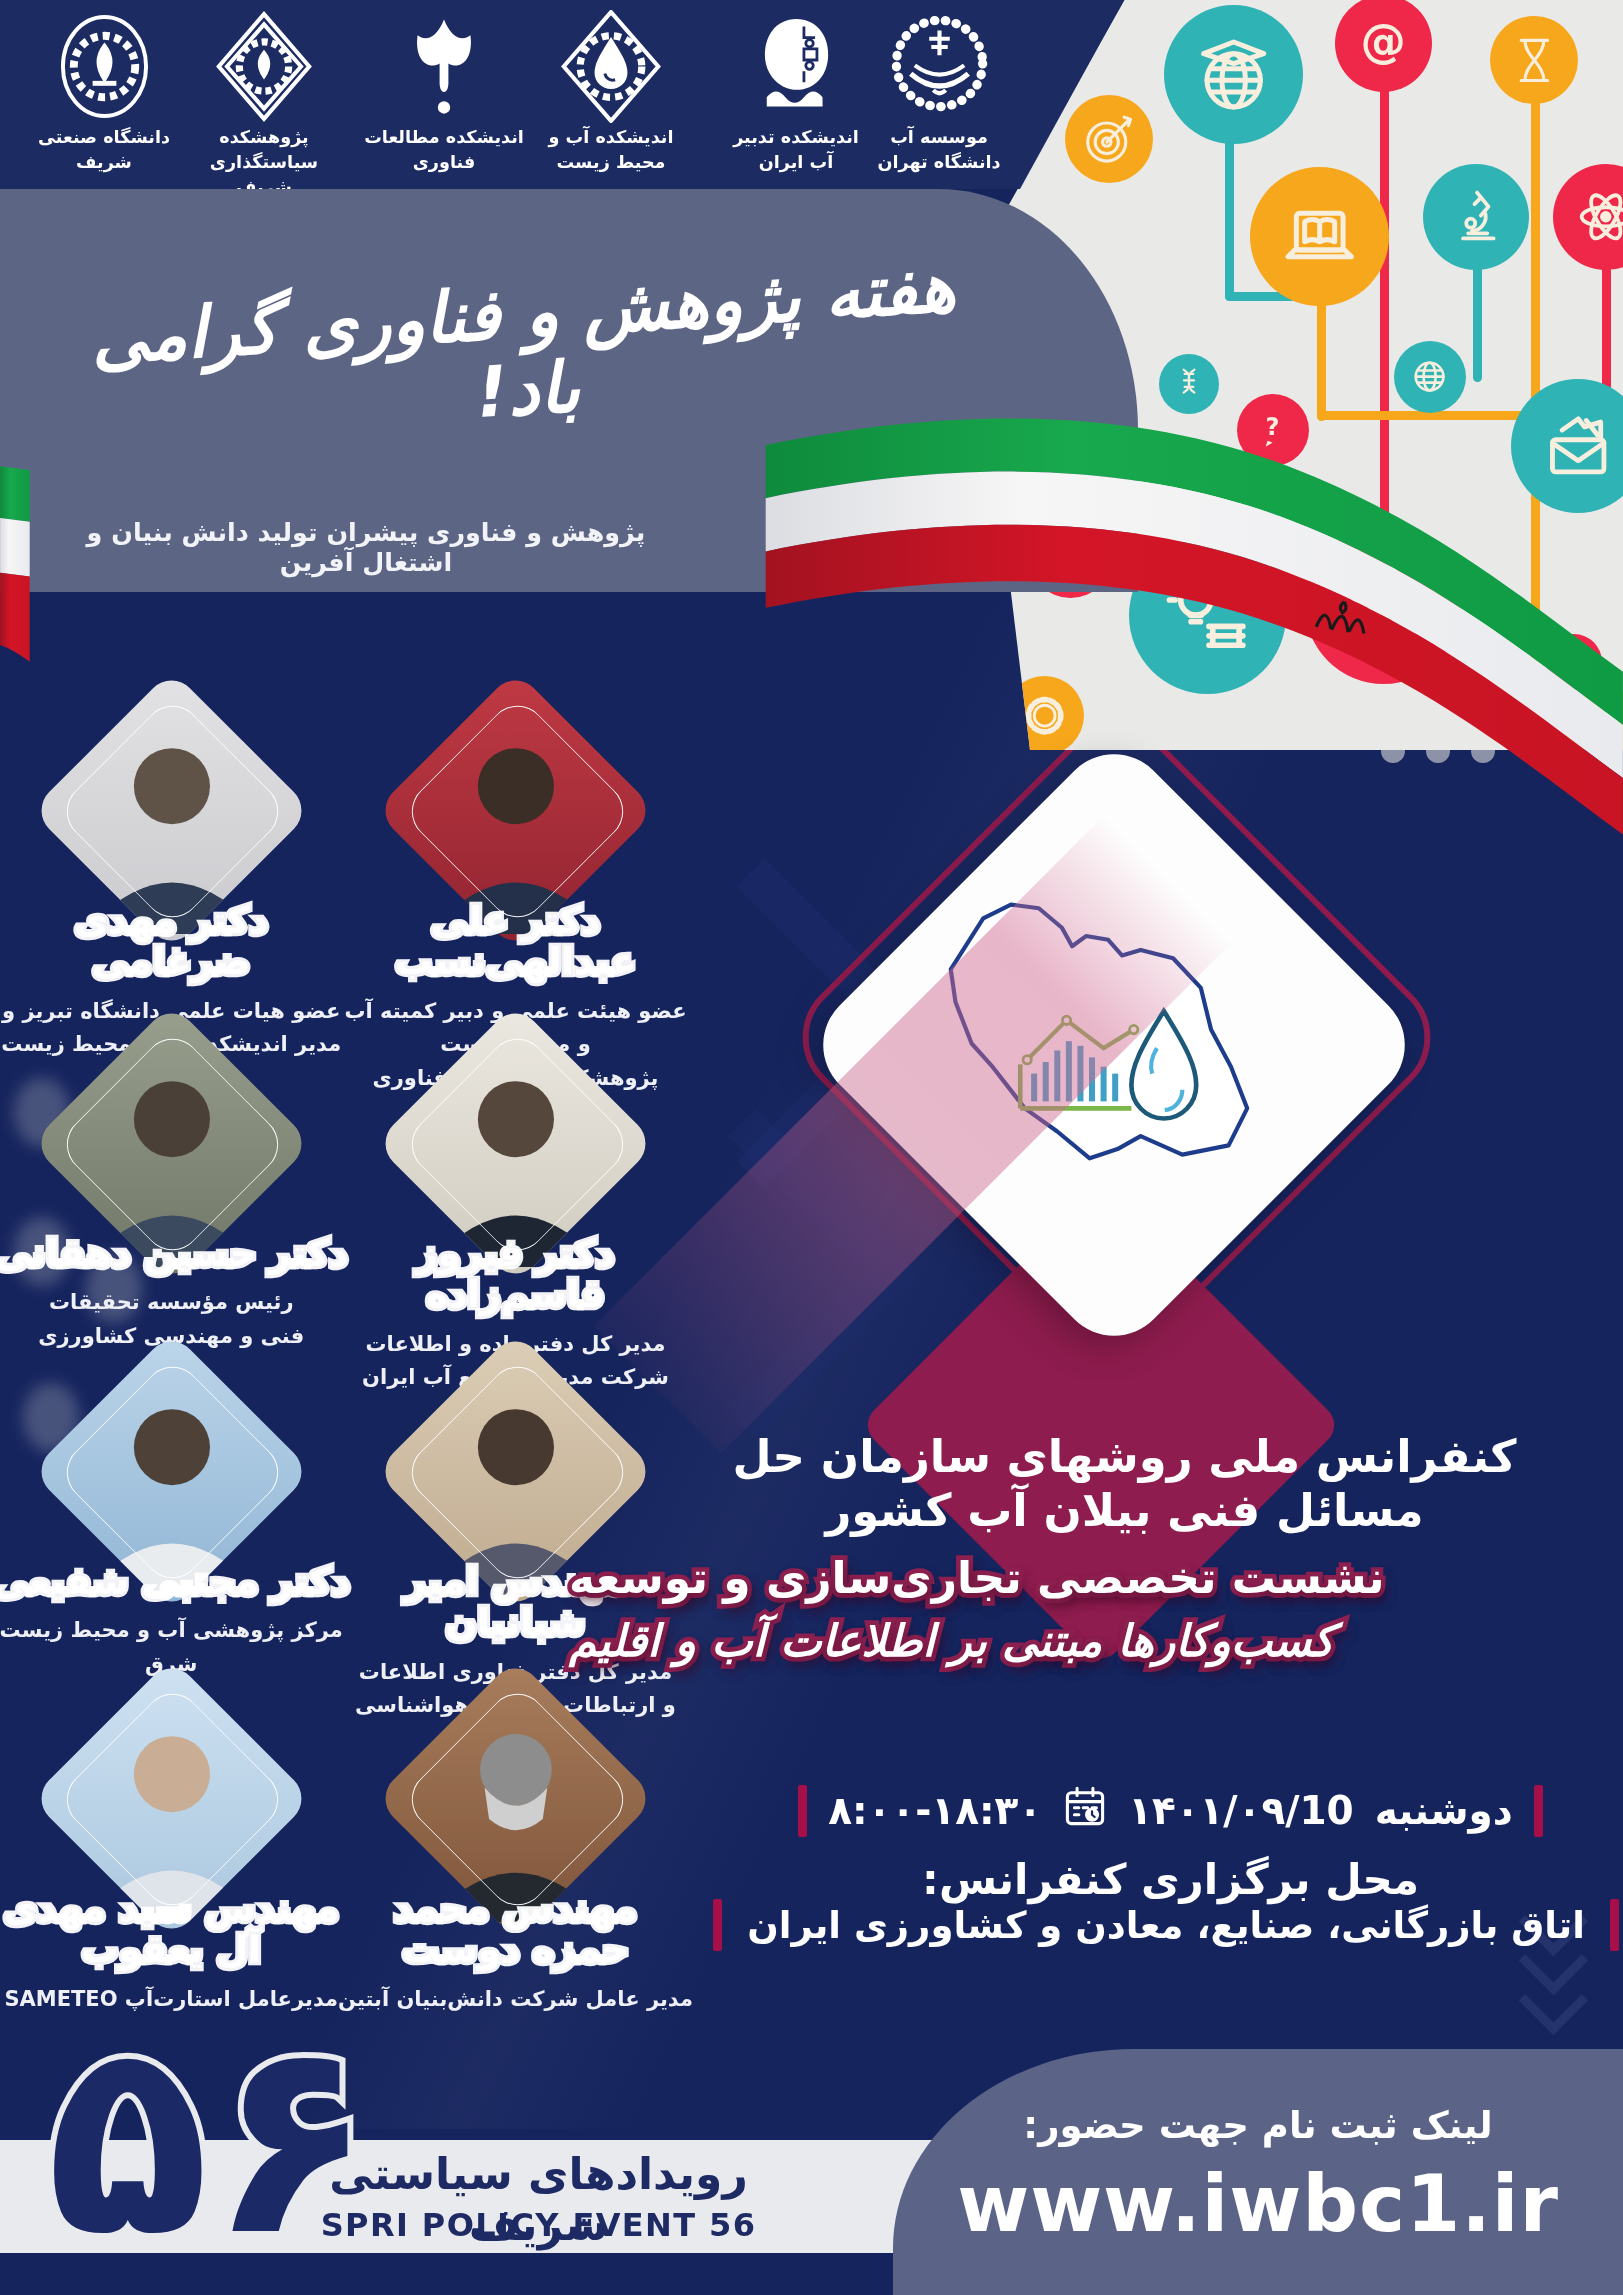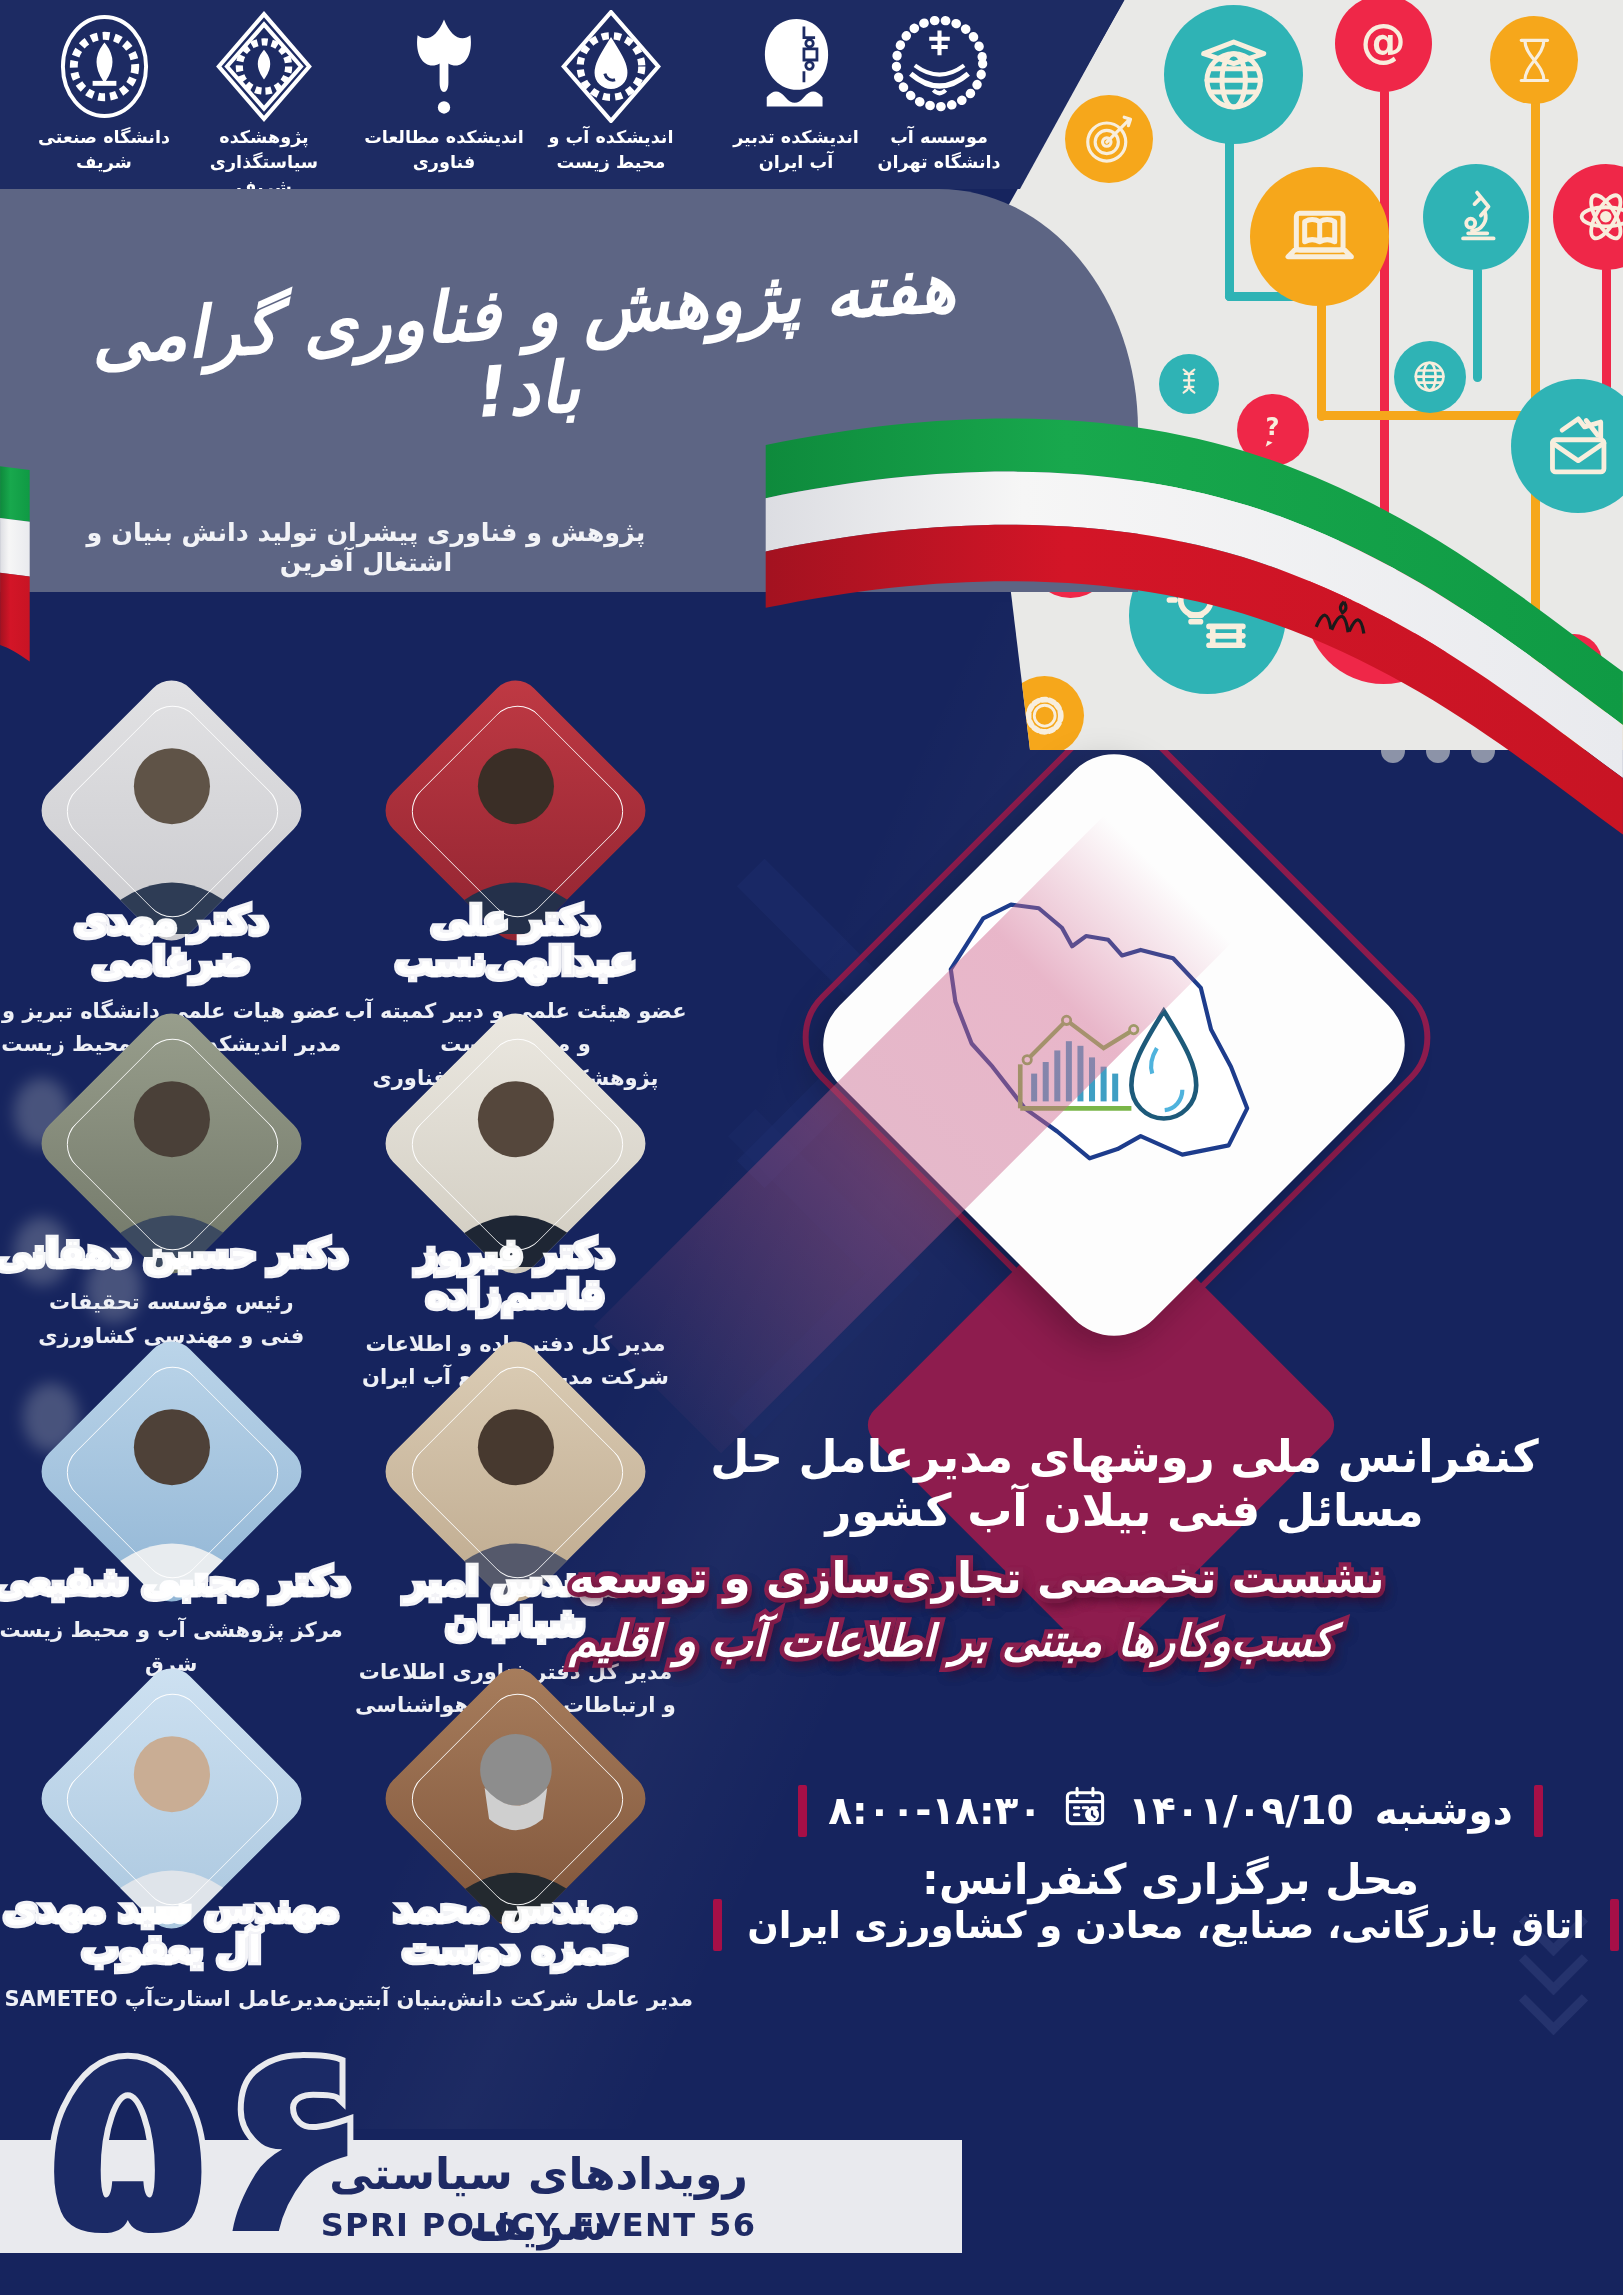--- a/index.html
+++ b/index.html
@@ -549,21 +549,21 @@
       <div class="brk brkL"></div>
       <div class="brk brkR"></div>
     </div>
     <div class="spname stk pre" data-text="مهندس محمد
 حمزه دوست">مهندس محمد
 حمزه دوست</div>
     <div class="sprole pre">مدیر عامل شرکت دانش‌بنیان آبتین</div>
   </div>
 
   <div id="conf1" class="abs">
-    <div>کنفرانس ملی روشهای مدیرعامل حل</div>
+    <div>کنفرانس ملی روشهای سازمان حل</div>
     <div>مسائل فنی بیلان آب کشور</div>
   </div>
   <div class="sess stk abs" style="top:1552px;" data-text="نشست تخصصی تجاری‌سازی و توسعه">نشست تخصصی تجاری‌سازی و توسعه</div>
   <div class="sess stk abs" style="top:1615px;font-style:italic;" data-text="کسب‌وکارها مبتنی بر اطلاعات آب و اقلیم">کسب‌وکارها مبتنی بر اطلاعات آب و اقلیم</div>
 
   <div id="dateline" class="abs">
     <span class="bar"></span>
     <span>دوشنبه</span>
     <span dir="ltr">۱۴۰۱/۰۹/10</span>
     <span class="cal">
@@ -581,15 +581,19 @@
   <div id="venueline" class="abs">
     <span class="bar"></span>
     <span>اتاق بازرگانی، صنایع، معادن و کشاورزی ایران</span>
     <span class="bar"></span>
   </div>
 
   <div id="lightband" class="abs"></div>
   <div id="num56" class="abs stk" dir="ltr" data-text="۵۶">۵۶</div>
   <div id="footfa" class="abs">رویدادهای سیاستی شریف</div>
   <div id="footen" class="abs">SPRI POLICY EVENT 56</div>
+  <div id="panel" class="abs">
+    <div id="reg">لینک ثبت نام جهت حضور:</div>
+    <div id="url">www.iwbc1.ir</div>
+  </div>
 
 </div>
 
 
 </body></html>

